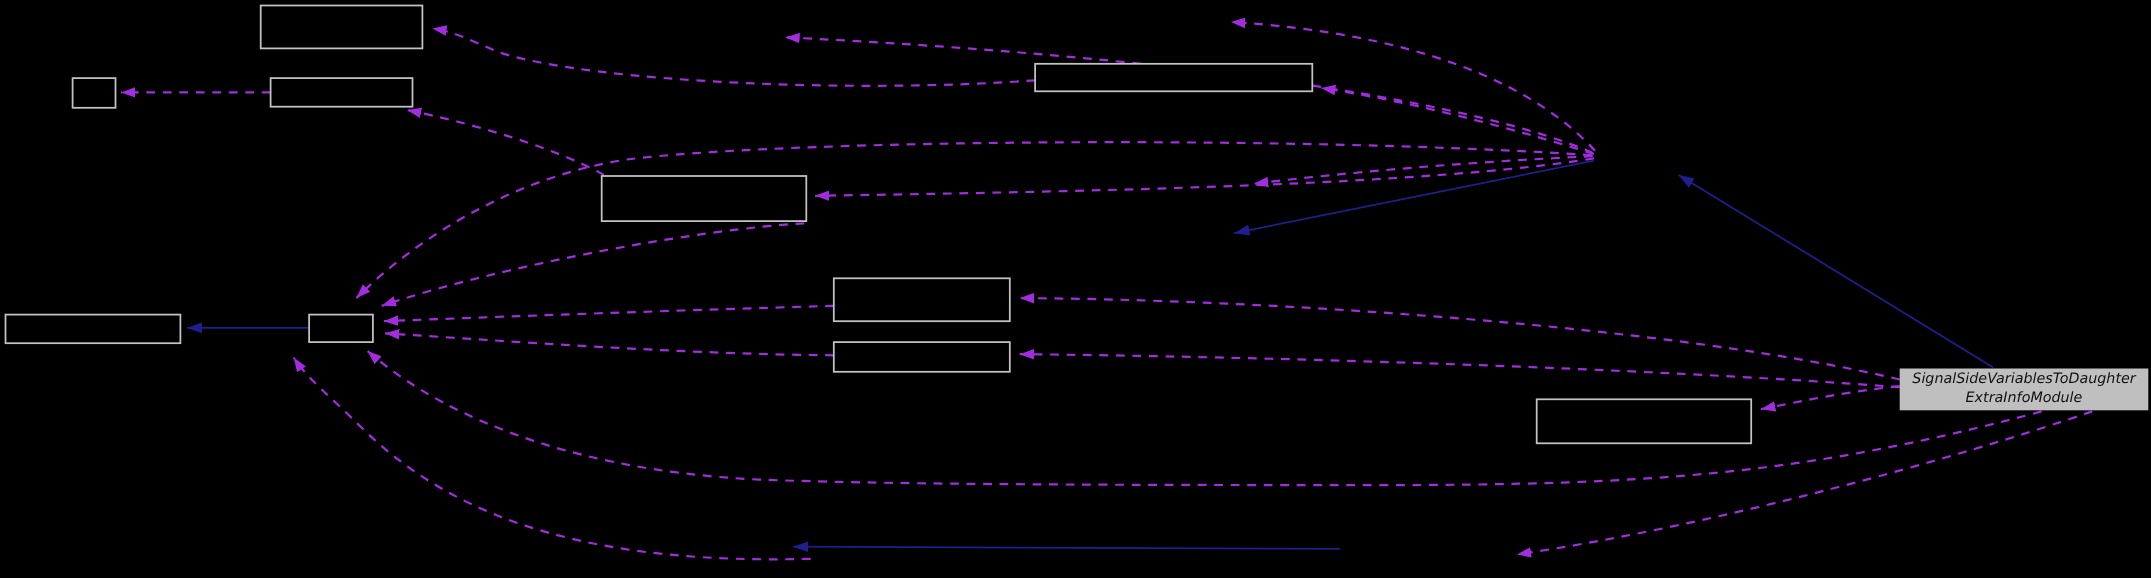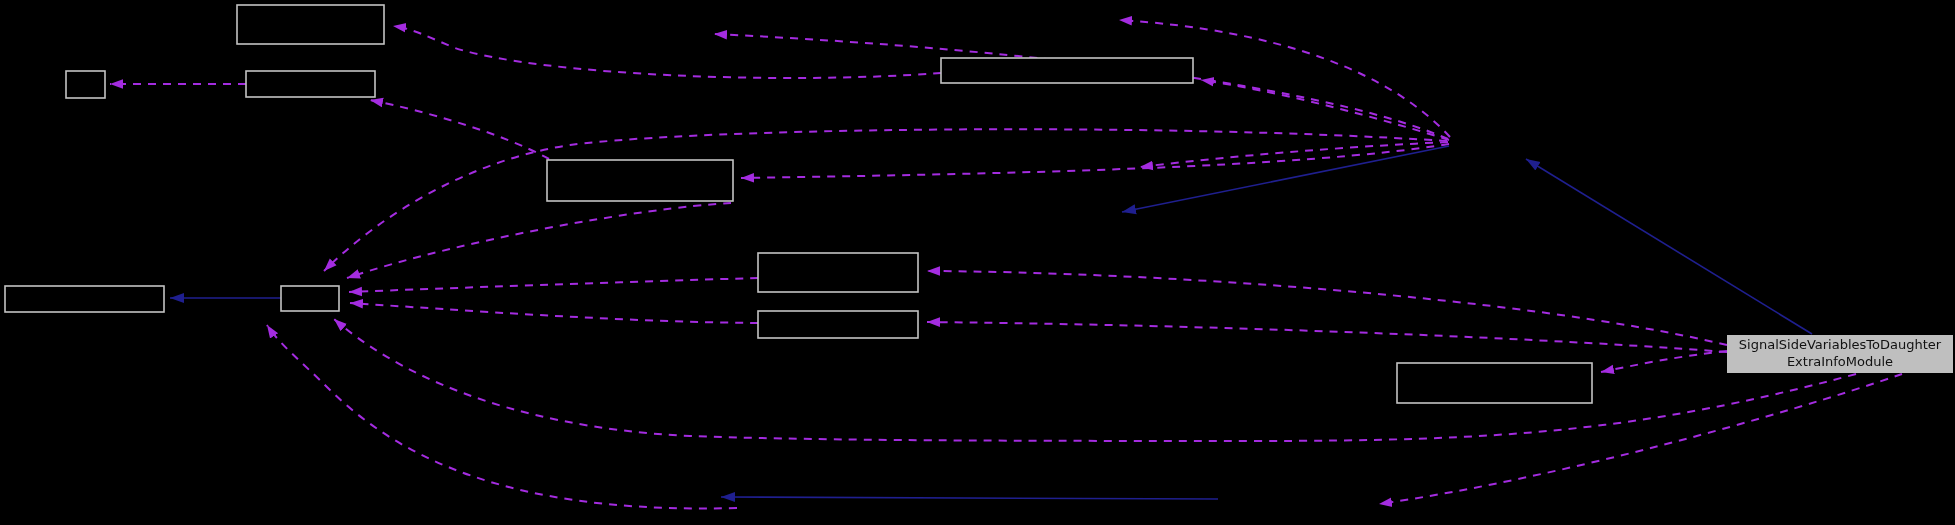--- a/index.html
+++ b/index.html
@@ -11,20 +11,21 @@
   }
   #graph-wrap { position: relative; width: 1955px; height: 525px; }
   #graph-svg { position: absolute; left: 0; top: 0; }
   #current-node-label {
     position: absolute;
     display: flex; flex-direction: column;
     align-items: center; justify-content: center;
     text-align: center;
     font-size: 13px; line-height: 1.3;
     box-sizing: border-box;
+    font-style: italic;
   }
 </style>
 </head>
 <body style="background: rgb(0, 0, 0);">
 
 <div id="graph-wrap">
   <svg id="graph-svg" width="1955" height="525">
     <defs>
       <marker id="arrow-usage" markerUnits="userSpaceOnUse" markerWidth="15" markerHeight="12" refX="13" refY="0" orient="auto" viewBox="0 -6 15 12">
         <path d="M0,-4.8 L13,0 L0,4.8 z" fill="#a42ce0"></path>

